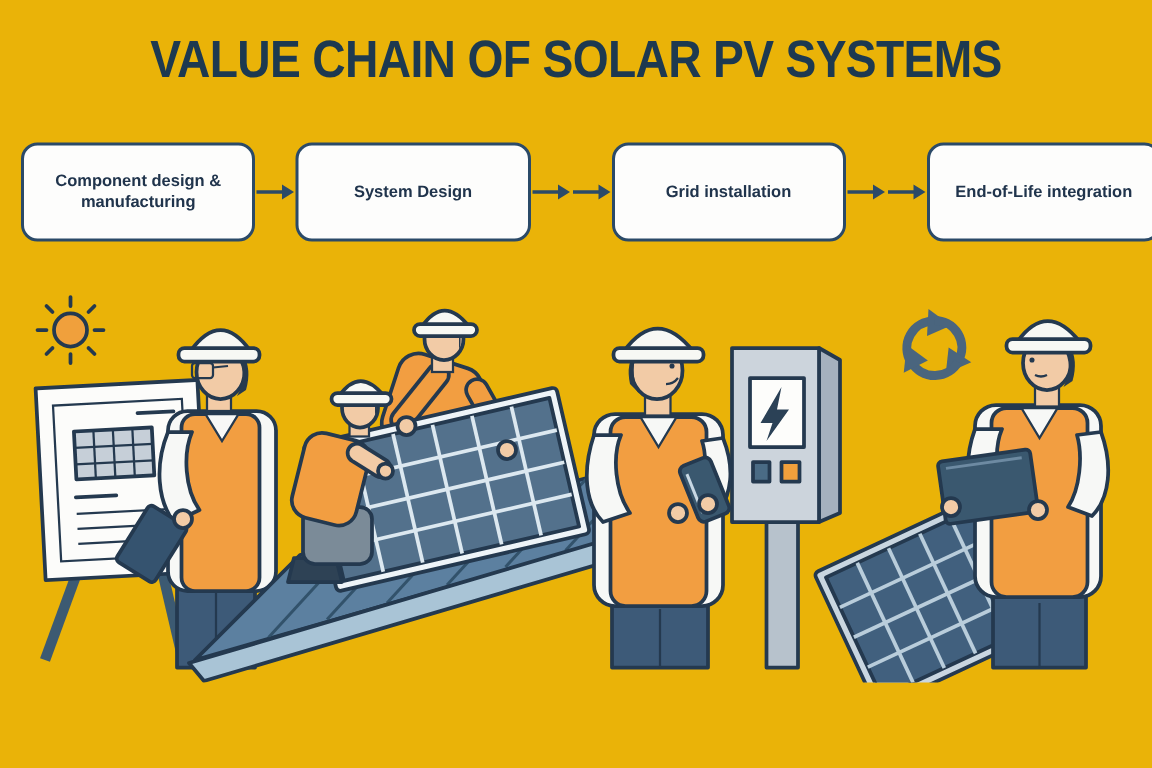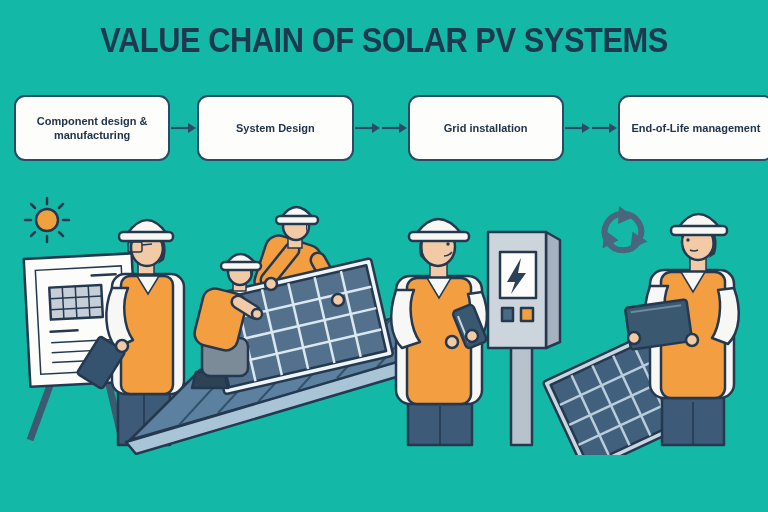--- a/index.html
+++ b/index.html
@@ -1,16 +1,16 @@
 <!DOCTYPE html>
 <html><head>
 <meta charset="utf-8">
 <style>
   html,body{margin:0;padding:0;background:#e8eef2;}
-  .canvas{position:relative;width:768px;height:512px;background:#14b8a6;overflow:hidden;
+  .canvas{position:relative;width:768px;height:512px;background:#eab308;overflow:hidden;
           font-family:"Liberation Sans",sans-serif;}
   .title{position:absolute;top:20px;left:0;width:768px;text-align:center;
          font-size:35px;font-weight:bold;color:#1d3950;letter-spacing:-0.5px;
          transform:scaleX(0.88);transform-origin:center;white-space:nowrap;}
   .flow{position:absolute;top:94px;left:14px;width:760px;height:68px;
         display:flex;align-items:center;}
   .stage{flex:1 1 0;height:66px;background:#fdfdfc;border:2px solid #2b4a68;
          border-radius:11px;display:flex;align-items:center;justify-content:center;
          text-align:center;font-size:11px;font-weight:bold;color:#20344c;
          padding:2px 6px;box-sizing:border-box;line-height:1.3;}
@@ -52,21 +52,21 @@
     </div>
     <svg class="arrow" viewBox="0 0 27 14">
         <line x1="1" y1="7" x2="20" y2="7"></line>
         <path d="M18,2 L26,7 L18,12 Z"></path>
       </svg>
     <svg class="arrow" viewBox="0 0 27 14">
         <line x1="1" y1="7" x2="20" y2="7"></line>
         <path d="M18,2 L26,7 L18,12 Z"></path>
       </svg>
     <div class="stage">
-      <span>End-of-Life management</span>
+      <span>End-of-Life integration</span>
     </div>
   </div>
 
   <svg class="illu" width="768" height="265" viewBox="0 0 768 265">
 
     <g>
       <circle cx="47" cy="30" r="11" fill="#f0a03c" class="ol"></circle>
       <g class="ol" stroke-width="2">
         <line x1="47" y1="8" x2="47" y2="14"></line>
           <line x1="47" y1="46" x2="47" y2="52"></line>

